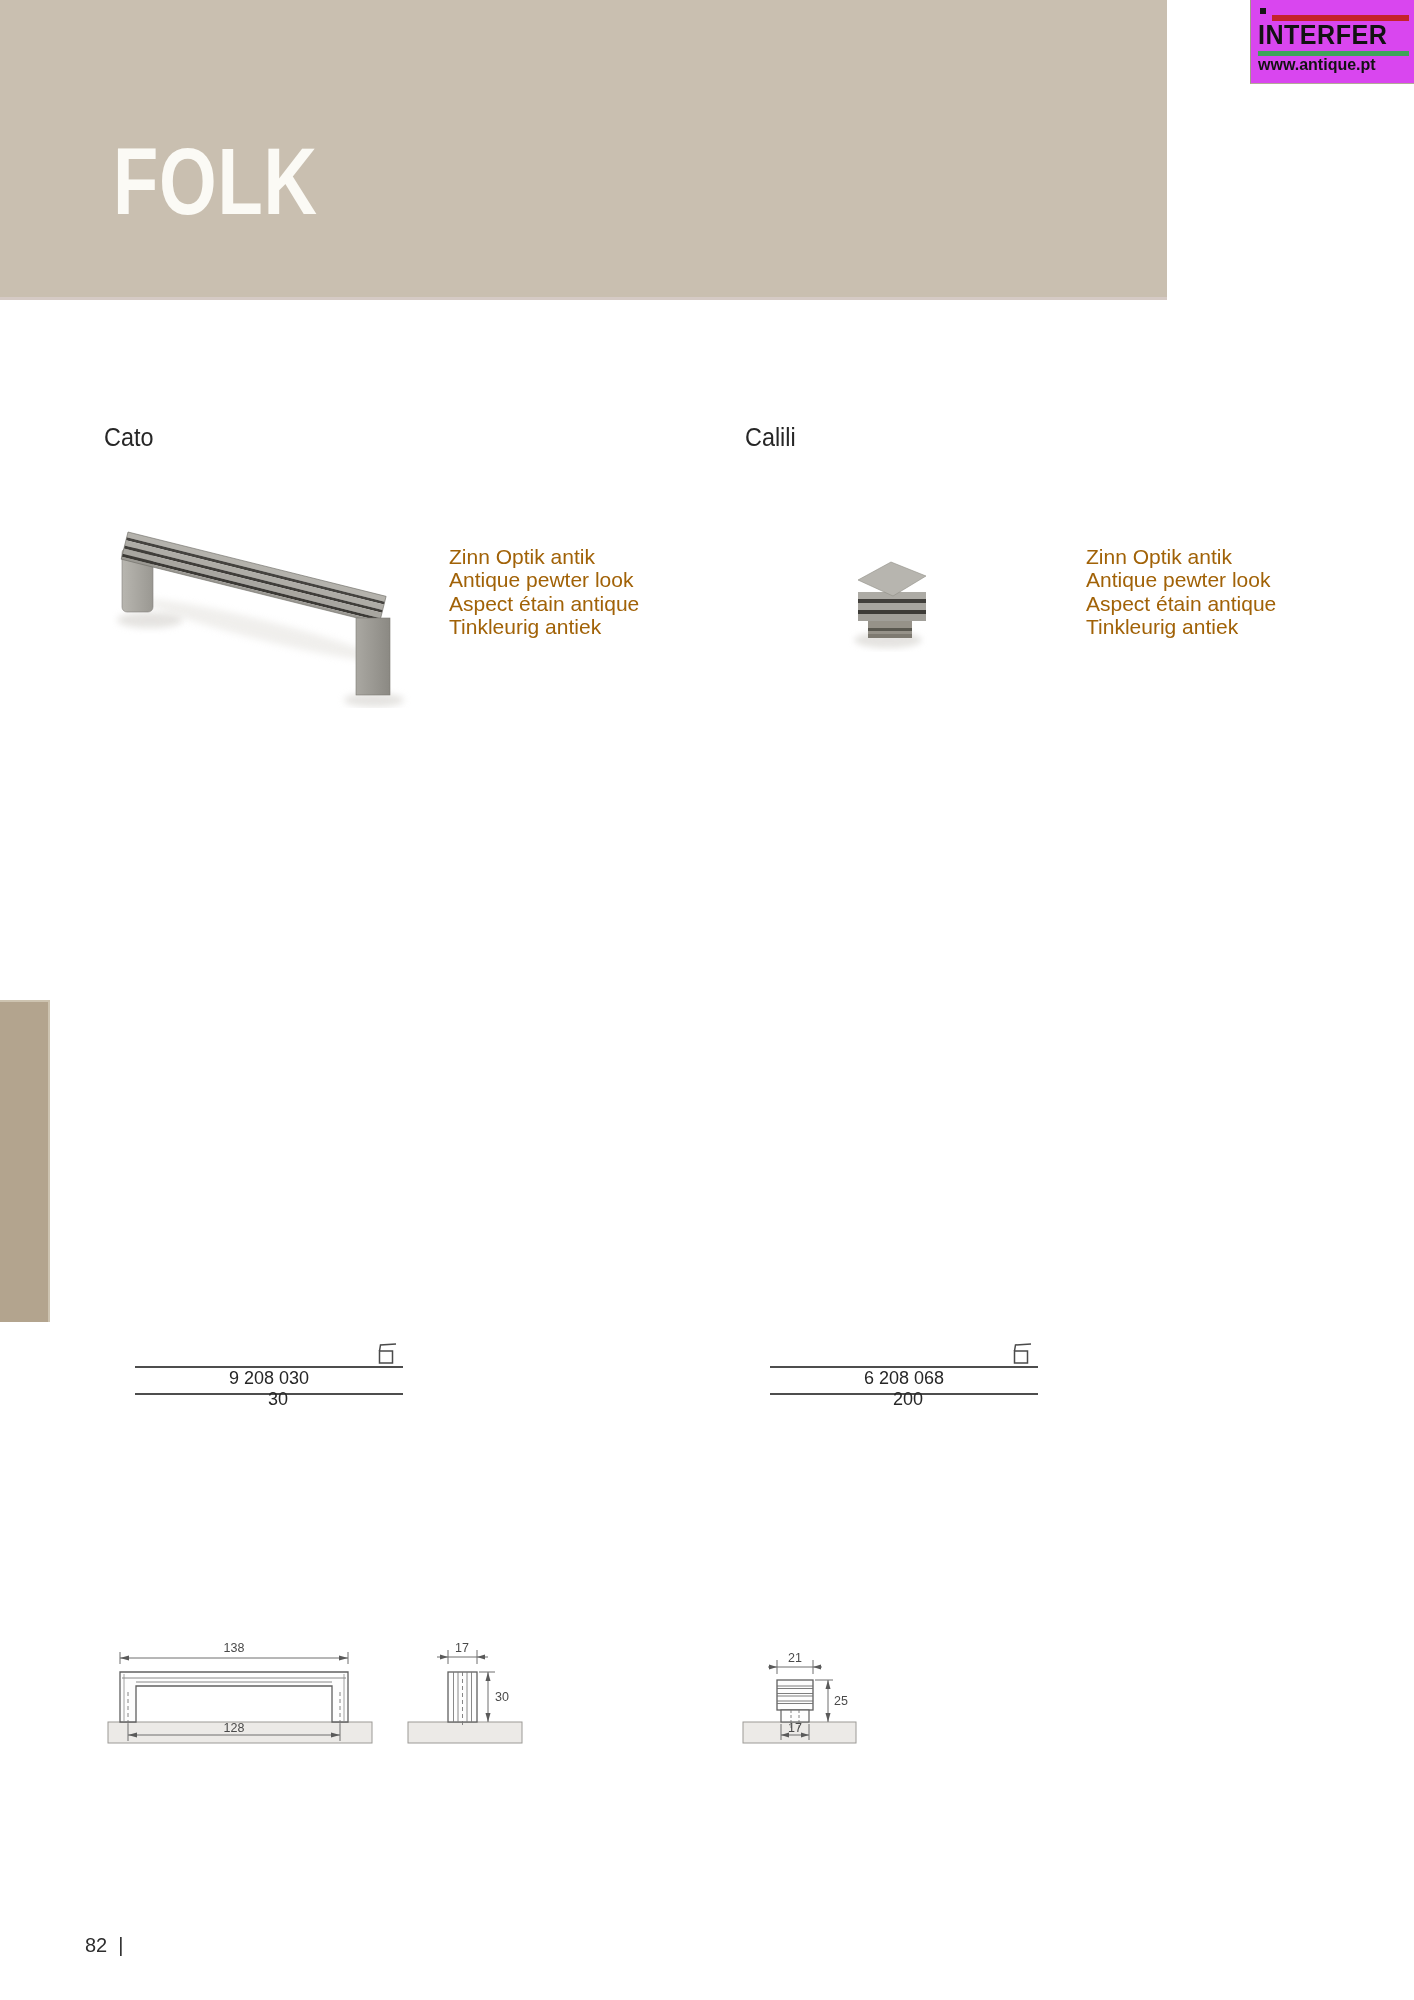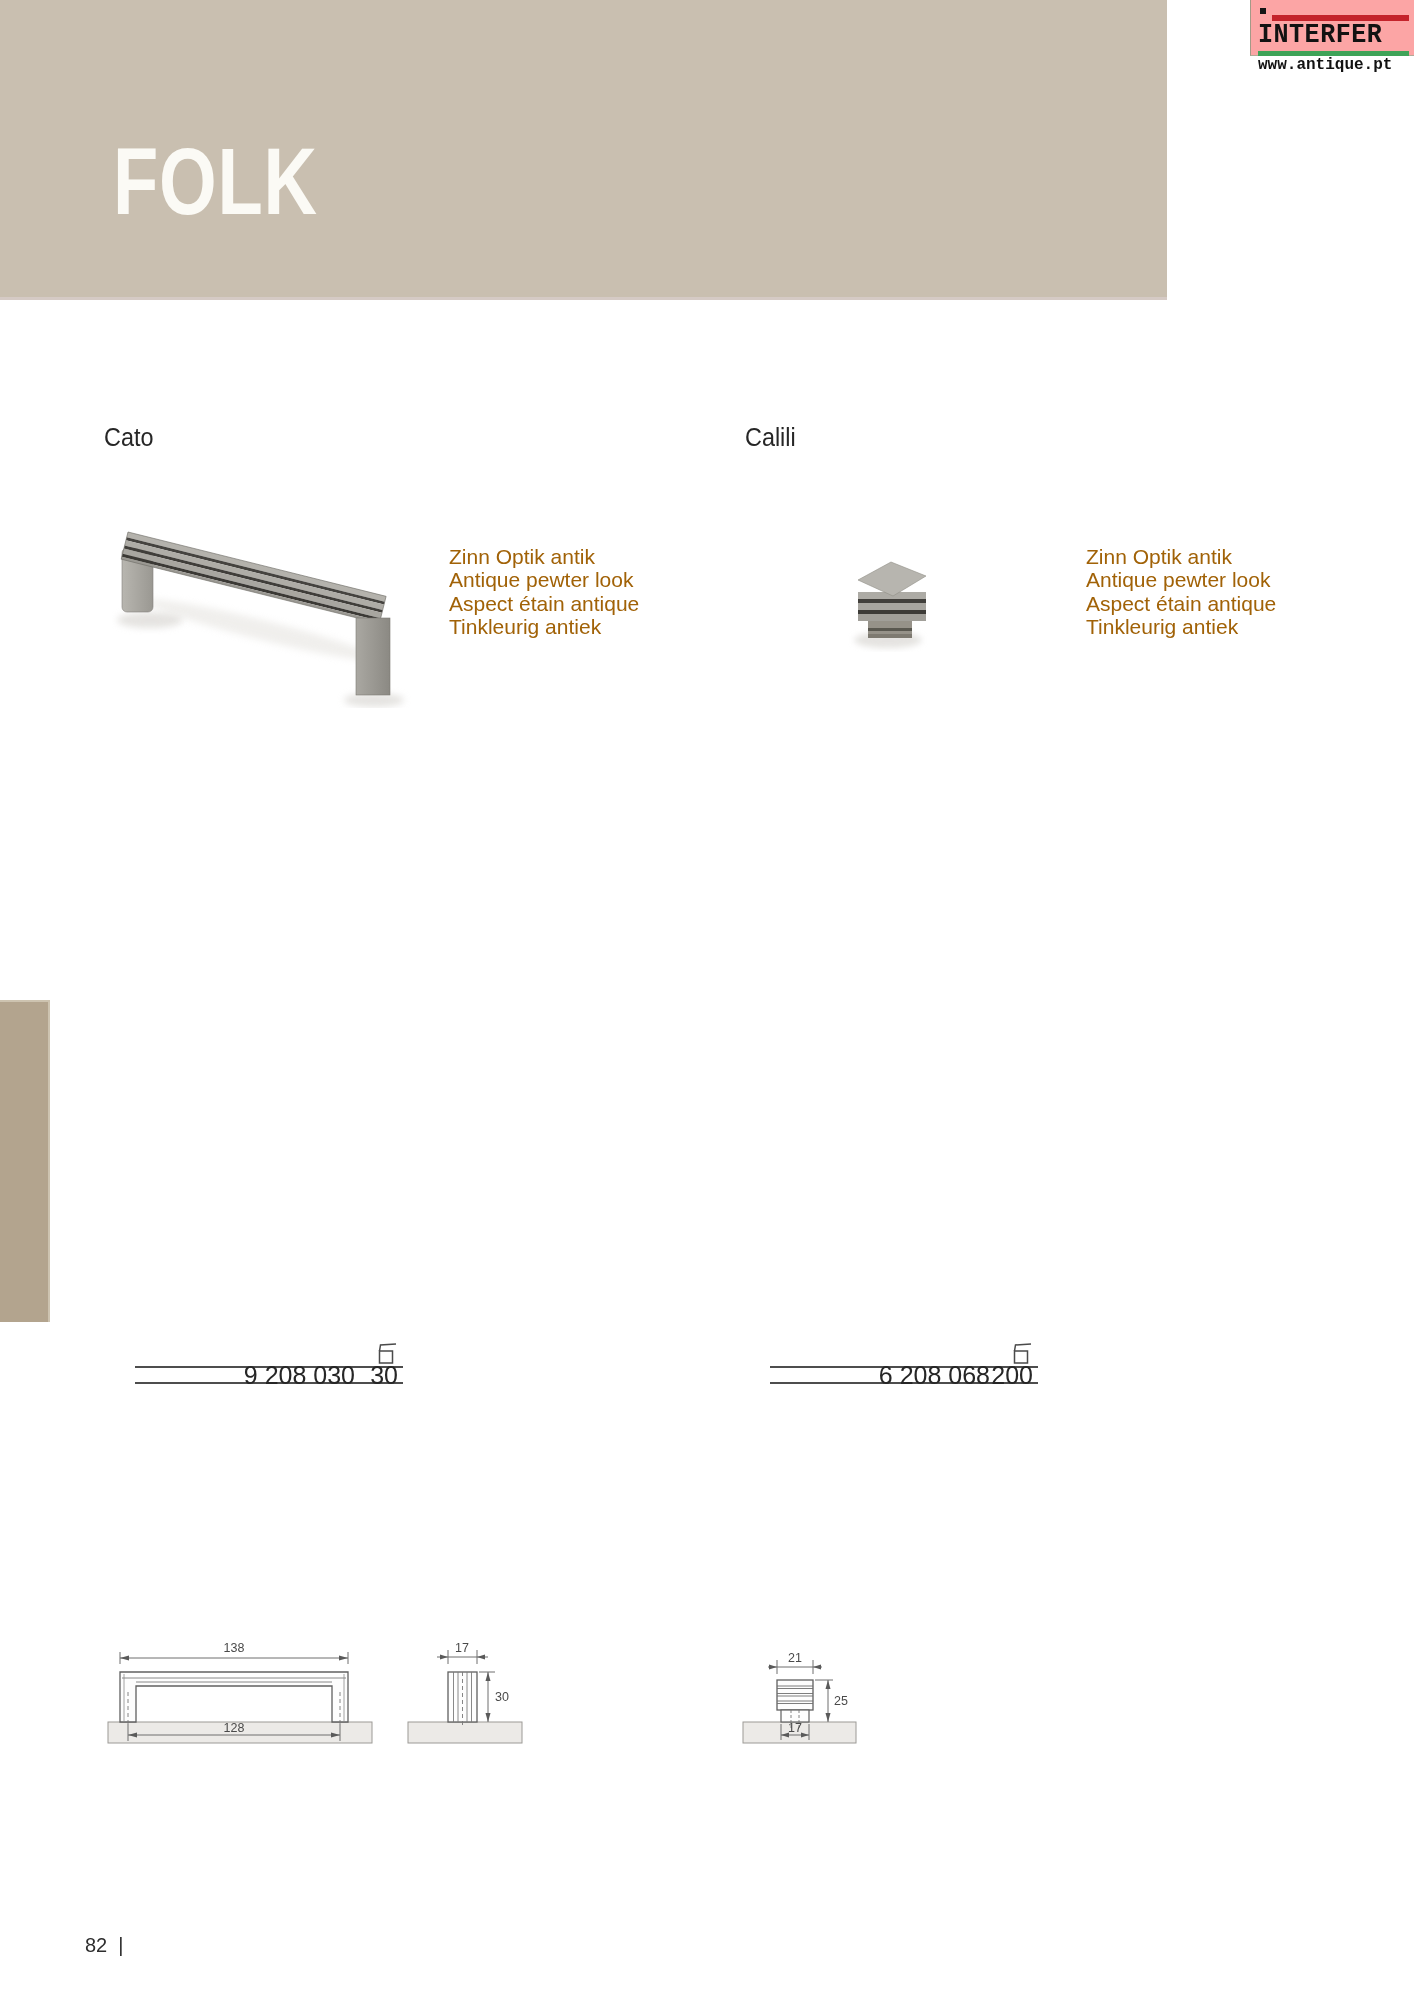--- a/index.html
+++ b/index.html
@@ -23,25 +23,24 @@
   .folk-title {
     position: absolute; left: 113px; top: 134px;
     font-size: 95px; line-height: 1; font-weight: bold;
     color: #fbfaf5; letter-spacing: 1px;
     transform: scaleX(.78); transform-origin: left top;
   }
 
   
   .logo {
     position: absolute; right: 0; top: 0;
-    width: 164px; height: 56px;
-    background: #fca5a5;
+    width: 164px; height: 84px;
+    background: #d946ef;
     border-left: 1px solid #a39a87;
     border-bottom: 1px solid #b3aa97;
-    font-family: Liberation Mono, monospace;
   }
   .logo-dot { position:absolute; left:9px; top:8px; width:6px; height:6px; background:#151515; }
   .logo-red { position:absolute; left:21px; right:5px; top:15px; height:6px; background:#c4232b; }
   .logo-name {
     position:absolute; left:7px; top:21px;
     font-size:27px; font-weight:bold; color:#121212;
     letter-spacing:.5px; transform:scaleX(.93); transform-origin:left top;
     line-height:1.1; white-space:nowrap;
   }
   .logo-green { position:absolute; left:7px; right:5px; top:51px; height:5px; background:#3fa358; }
@@ -63,21 +62,21 @@
   .desc.cato { left:449px; }
   .desc.calili { left:1086px; }
   .desc div { white-space:nowrap; }
 
   
   .pack-table { position:absolute; top:1338px; width:268px; }
   .pack-table.left { left:135px; }
   .pack-table.right { left:770px; }
   .icon-row { height:28px; display:flex; justify-content:flex-end; padding-right:6px; align-items:flex-end; }
   .rule { border-top:2px solid #4d4d4d; }
-  .num-row { display:flex; align-items:center; height:14px; font-size:25px; color:#262626; }
+  .num-row { display:flex; align-items:center; height:25px; font-size:18px; color:#262626;flex-direction:column; }
   .part-no { flex:1; text-align:right; white-space:nowrap; }
   .pack-qty { width:48px; text-align:right; padding-right:5px; white-space:nowrap; }
 
   
   .draw { position:absolute; }
   .draw text { font-family:"Liberation Sans","DejaVu Sans",sans-serif; font-size:12.5px; fill:#4a4a4a; }
 
   
   .sidebar-tab {
     position:absolute; left:0; top:1000px; width:50px; height:322px;

